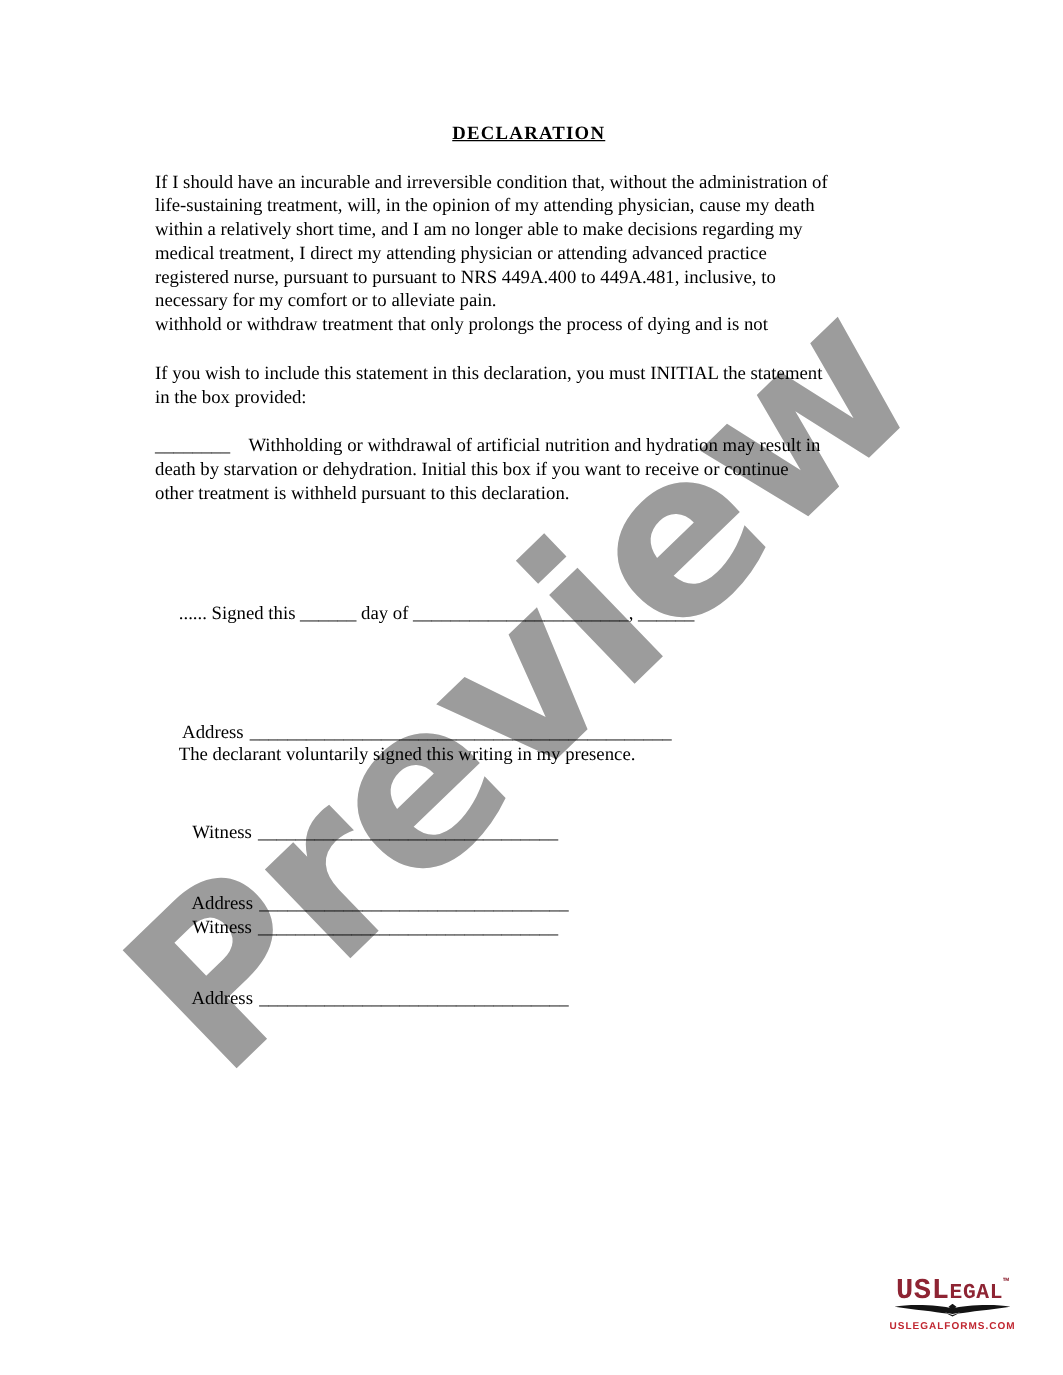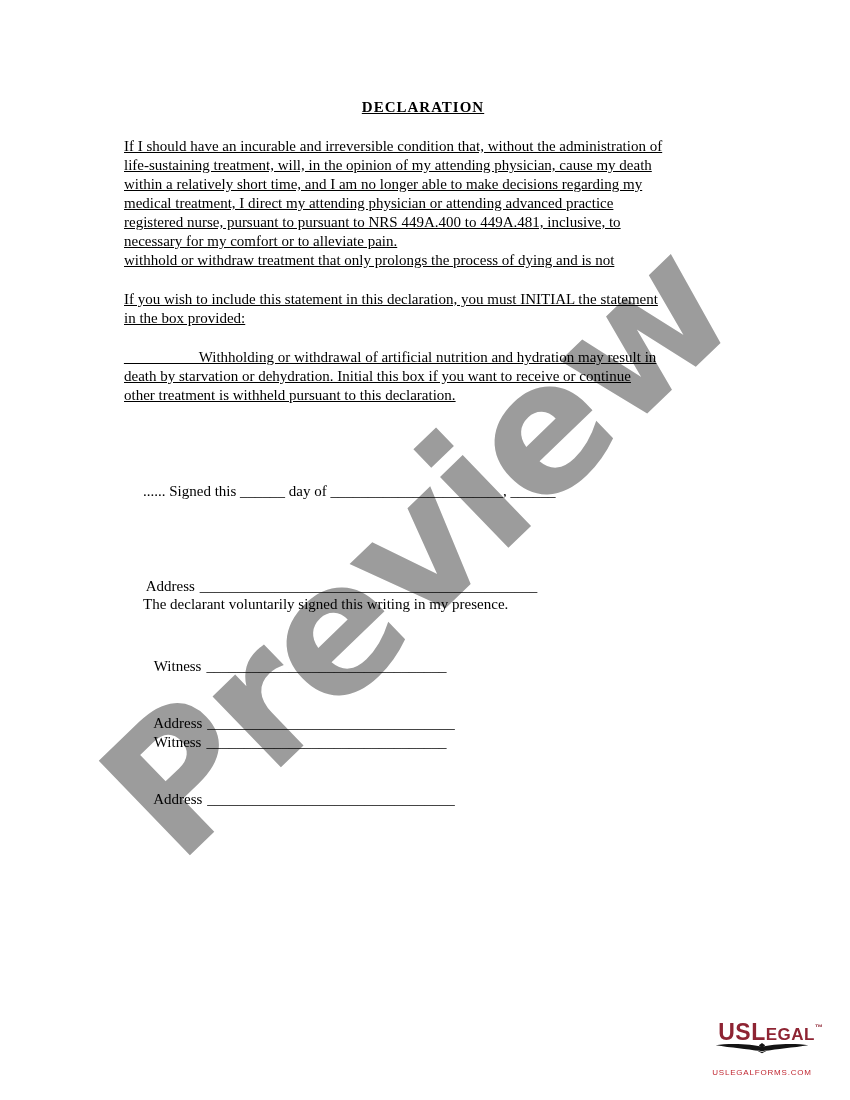--- a/index.html
+++ b/index.html
@@ -30,65 +30,64 @@
   .content-layer { position: absolute; inset: 0; z-index: 2; }
   .doc-title {
     position: absolute;
     left: 0; right: 4px;
     top: 99px;
     text-align: center;
     font-weight: bold;
     text-decoration: underline;
     letter-spacing: 1px;
   }
-  .para { position: absolute; left: 124px; text-decoration: underline; }
+  .para { position: absolute; left: 124px; }
   .line { line-height: 19px; white-space: pre; }
   .para1 { top: 137px; }
   .para2 { top: 290px; }
   .para3 { top: 348px; }
   .signed-line  { position: absolute; left: 143px; top: 482px; }
   .signature-row { position: absolute; left: 124px; top: 521px; }
   .address-row   { position: absolute; left: 124px; top: 558px; }
   .presence-line { position: absolute; left: 143px; top: 595px; }
   .witness-block { position: absolute; left: 124px; }
   .witness-block-1 { top: 638px; }
   .witness-block-2 { top: 714px; }
   .blank { margin-left: 5px; }
   .logo {
     position: absolute;
     left: 701px;
     top: 1021px;
     width: 122px;
     text-align: center;
   }
   .logo-brand {
-    font-family: Liberation Sans, sans-serif;
+    font-family: Liberation Mono, monospace;
     font-weight: bold;
     color: #8e2433;
     line-height: 1;
     white-space: nowrap;
     letter-spacing: 0.5px;
-    text-align: right;
   }
   .logo-brand .lg { font-size: 23px; }
   .logo-brand .sm { font-size: 17px; }
   .logo-brand .tm {
     font-size: 8px;
     vertical-align: 10px;
     color: #8e2433;
     letter-spacing: 0;
   }
   .logo-eagle { display: block; margin: -1px auto 0 auto; }
   .logo-tagline {
     font-family: "Liberation Sans", sans-serif;
     font-size: 8px;
-    font-weight: normal;
+    font-weight: bold;
     color: #c02630;
     letter-spacing: 0.8px;
-    margin-top: 14px;
+    margin-top: 2px;
     white-space: nowrap;
   }
 </style>
 </head>
 <body>
 
 <div class="page">
 
   <div class="watermark">Preview</div>
 

